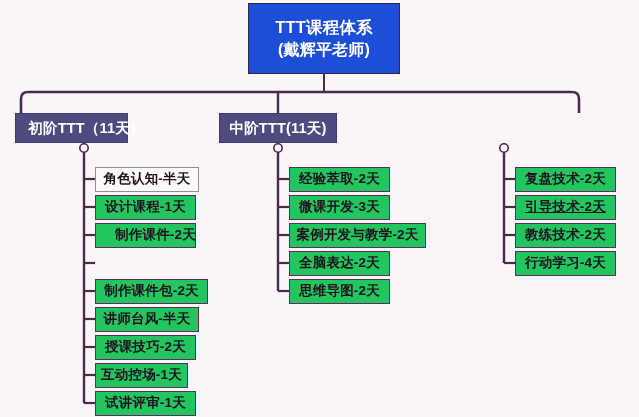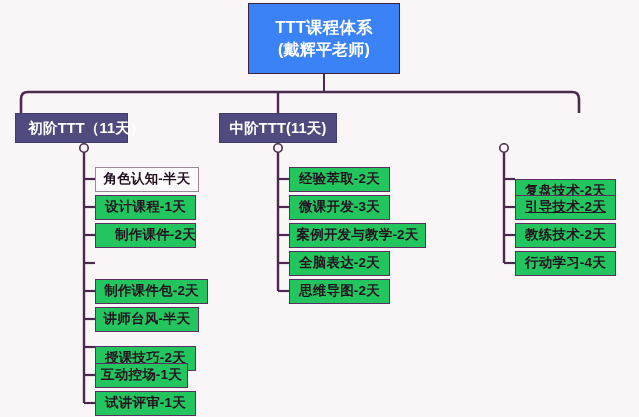--- a/index.html
+++ b/index.html
@@ -26,21 +26,21 @@
     width: 639px; height: 417px;
     pointer-events: none;
   }
   
   .root-box {
     position: absolute;
     left: 248px;
     top: 3px;
     width: 152px;
     height: 71px;
-    background: #3b82f6;
+    background: #1d4ed8;
     border: 1px solid #3d2240;
     box-sizing: border-box;
     display: flex;
     flex-direction: column;
     align-items: center;
     justify-content: center;
     color: #ffffff;
     font-weight: bold;
     font-size: 16.5px;
     line-height: 1.32;
@@ -151,21 +151,21 @@
   </div>
   <div class="leaf-box" style="left:95px; top:222.5px; width:101px;padding-left:20px;">
     <span>制作课件-2天</span>
   </div>
   <div class="leaf-box" style="left:95px; top:278.5px; width:113px;">
     <span>制作课件包-2天</span>
   </div>
   <div class="leaf-box" style="left:95px; top:306.5px; width:104px;">
     <span>讲师台风-半天</span>
   </div>
-  <div class="leaf-box" style="left:95px; top:334.5px; width:101px;margin-top:11px;">
+  <div class="leaf-box" style="left:95px; top:334.5px; width:101px;">
     <span>授课技巧-2天</span>
   </div>
   <div class="leaf-box" style="left:95px; top:362.5px; width:93px;">
     <span>互动控场-1天</span>
   </div>
   <div class="leaf-box" style="left:95px; top:390.5px; width:101px;">
     <span>试讲评审-1天</span>
   </div>
 
   <div class="leaf-box" style="left:289px; top:166.5px; width:101px;">
@@ -177,21 +177,21 @@
   <div class="leaf-box" style="left:289px; top:222.5px; width:137px;">
     <span>案例开发与教学-2天</span>
   </div>
   <div class="leaf-box" style="left:289px; top:250.5px; width:101px;">
     <span>全脑表达-2天</span>
   </div>
   <div class="leaf-box" style="left:289px; top:278.5px; width:101px;">
     <span>思维导图-2天</span>
   </div>
 
-  <div class="leaf-box" style="left:515px; top:166.5px; width:101px;margin-top:12px;">
+  <div class="leaf-box" style="left:515px; top:166.5px; width:101px;">
     <span>复盘技术-2天</span>
   </div>
   <div class="leaf-box" style="left:515px; top:194.5px; width:101px;text-decoration:underline;">
     <span>引导技术-2天</span>
   </div>
   <div class="leaf-box" style="left:515px; top:222.5px; width:101px;">
     <span>教练技术-2天</span>
   </div>
   <div class="leaf-box" style="left:515px; top:250.5px; width:101px;">
     <span>行动学习-4天</span>

